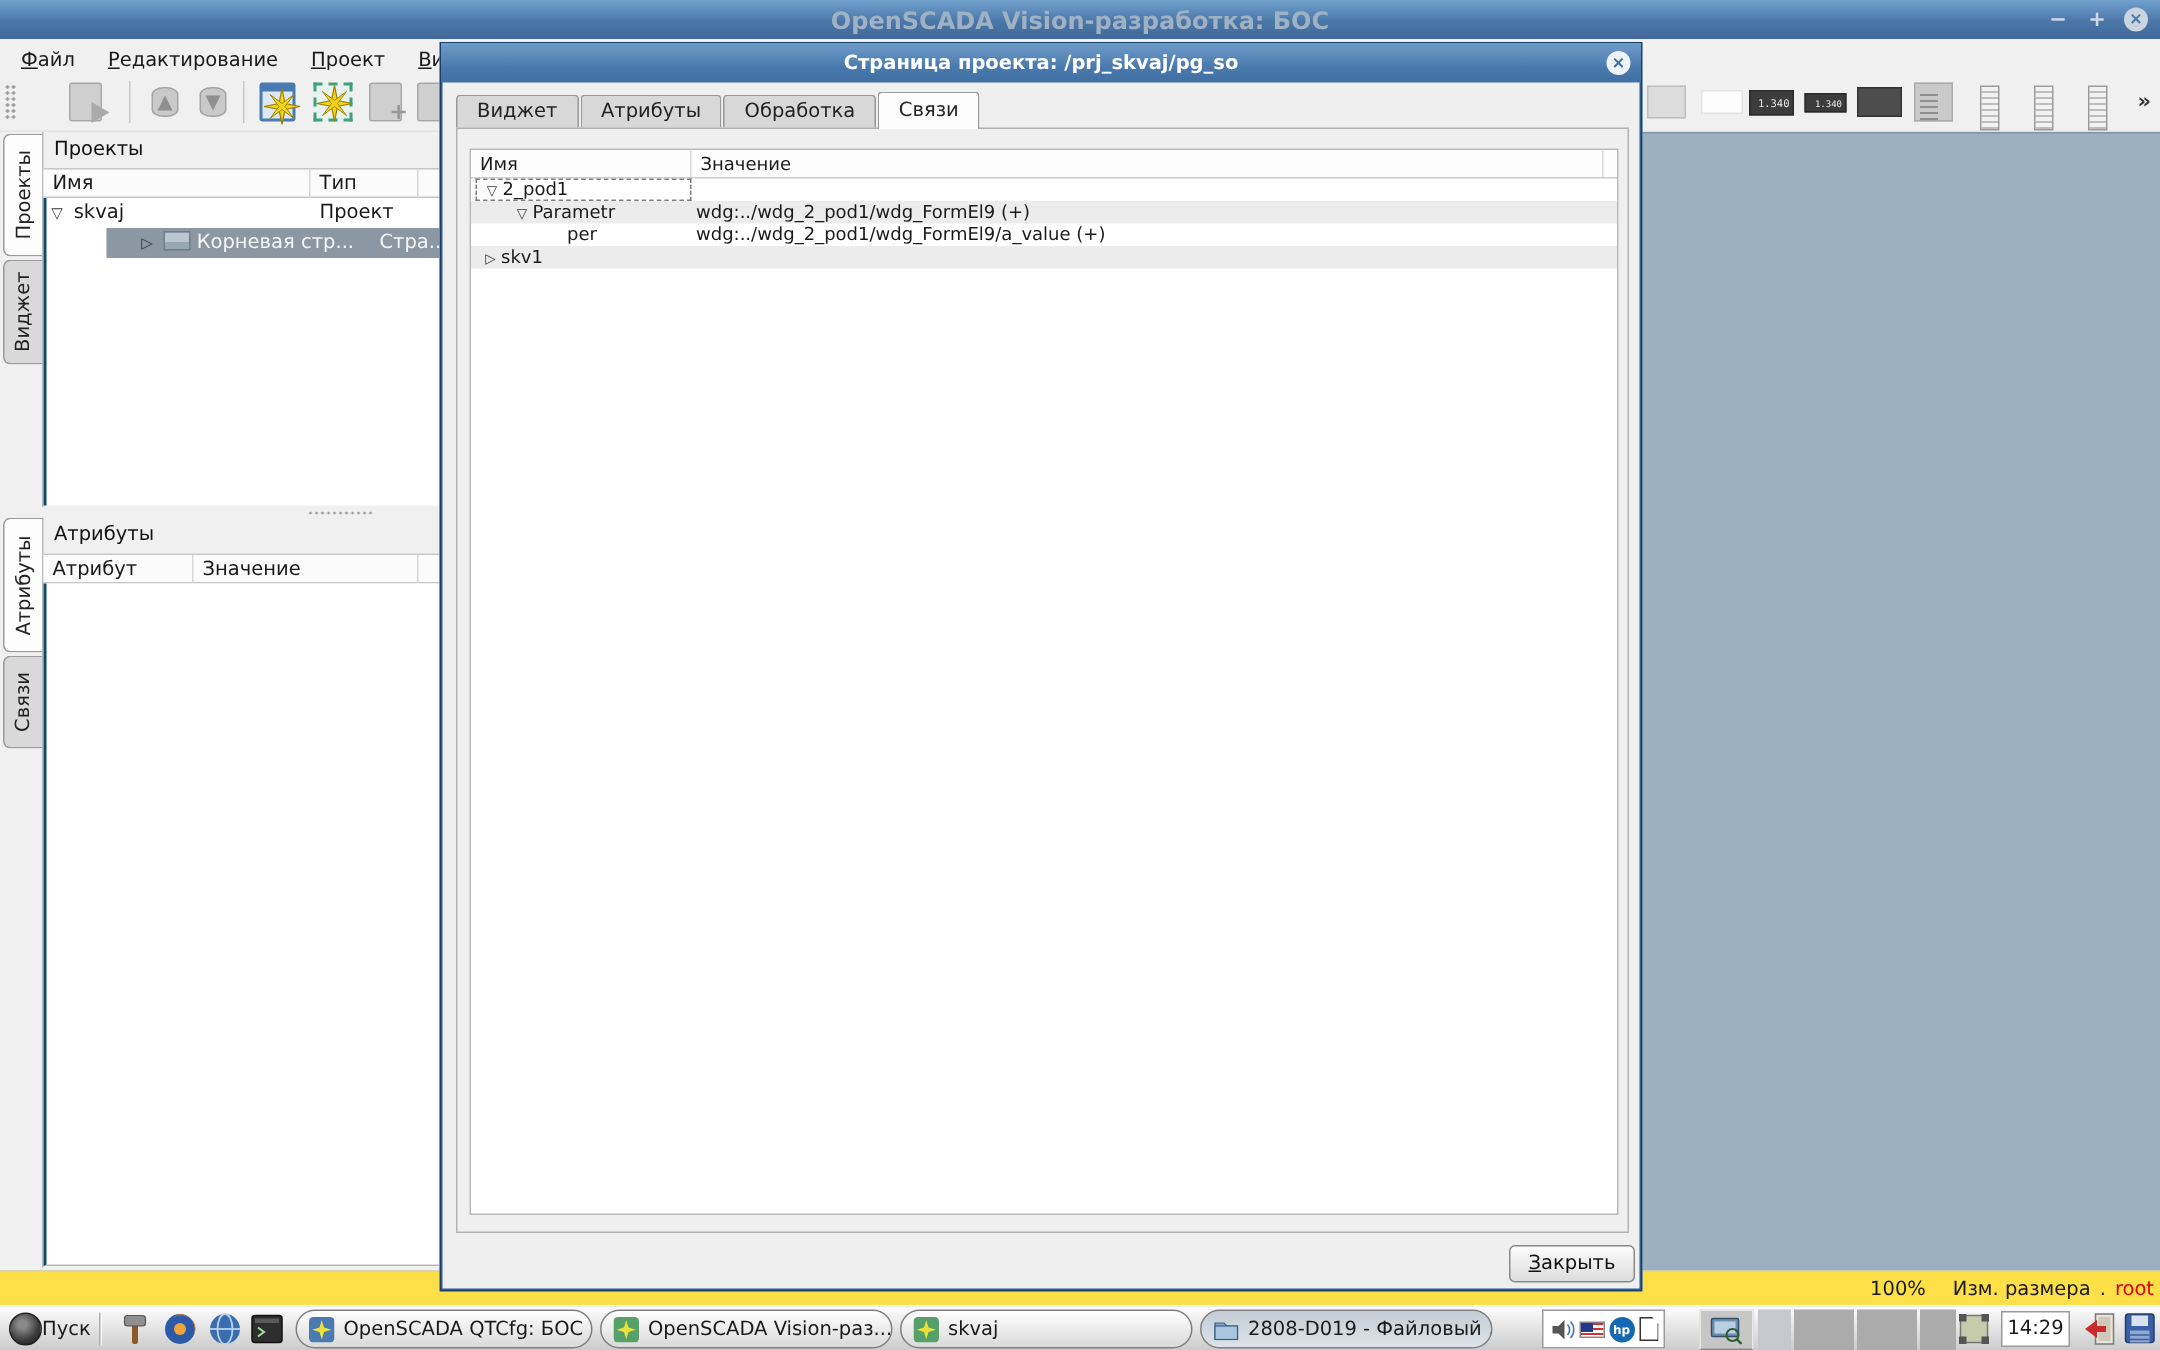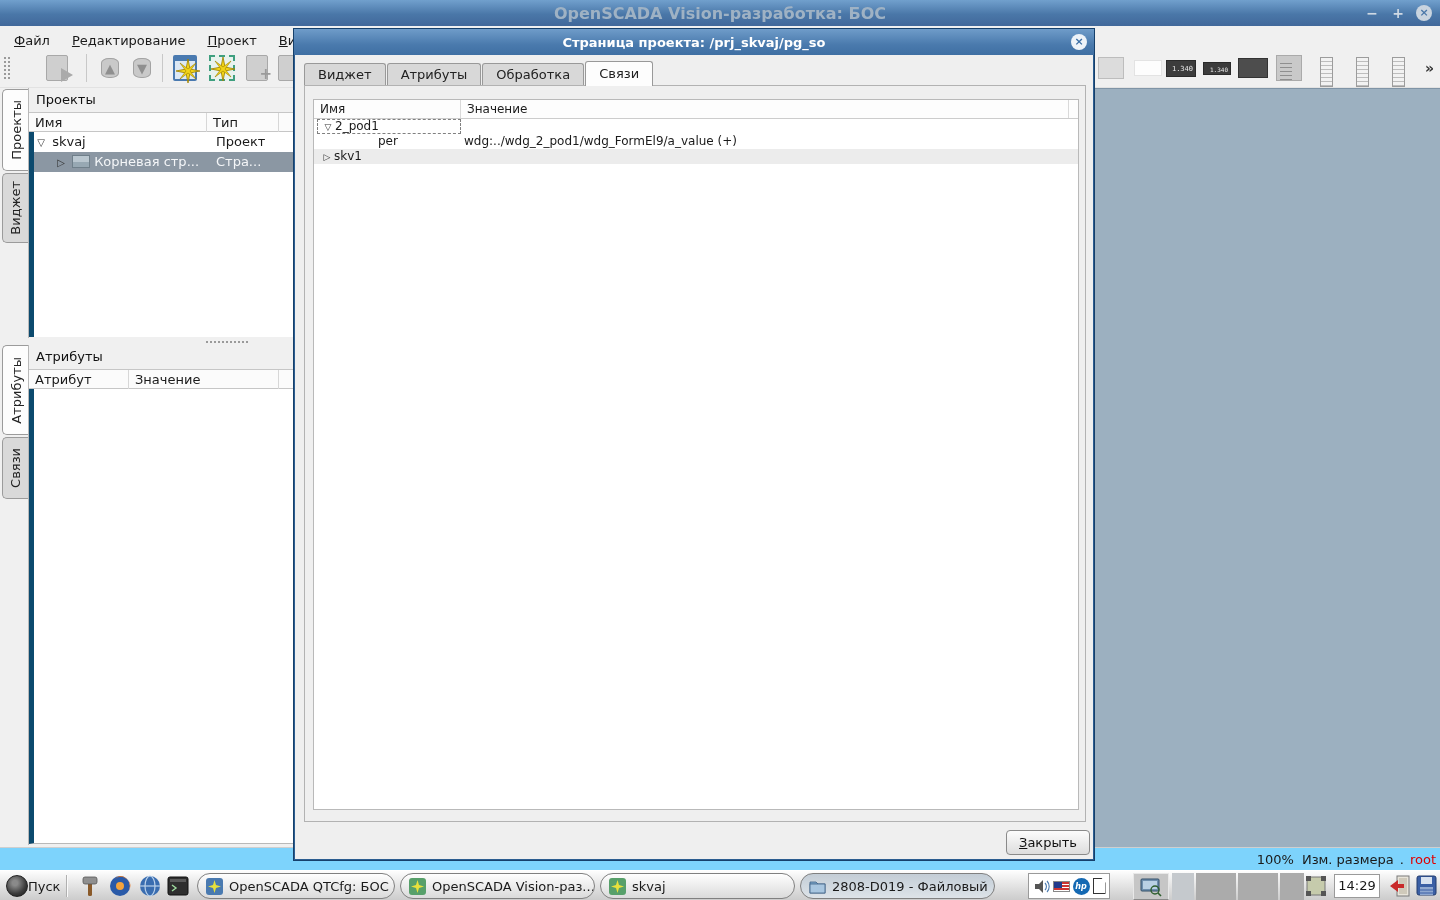--- a/index.html
+++ b/index.html
@@ -46,34 +46,34 @@
   
   .dock { position:absolute; left:0; top:88px; width:293px; height:759px; background:#f0f0f0; }
   .vtab { position:absolute; left:2px; width:26px; background:#d9d9d9; border:1px solid #9b9b9b; border-right:none;
     border-radius:5px 0 0 5px; display:flex; align-items:center; justify-content:center; }
   .vtab.active { background:#fdfdfd; left:2px; width:27px; }
   .vtab span { writing-mode:vertical-rl; transform:rotate(180deg); font-size:13px; color:#222; }
   .panel { position:absolute; left:28px; width:265px; background:#f0f0f0; }
   .panel-title { height:24px; line-height:24px; padding-left:7px; color:#111; }
   .grid-head { position:relative; height:20px; background:#fbfbfb; border-top:1px solid #c6c6c6; border-bottom:1px solid #c6c6c6; }
   .grid-head .col { position:absolute; top:0; height:19px; line-height:19px; padding-left:6px; border-right:1px solid #d7d7d7; }
-  .grid-body { background:#ffffff; border-left:5px solid #0c4a6e; position:relative; }
+  .grid-body { background:#ffffff; border-left:2px solid #0c4a6e; position:relative; }
   .prow { position:relative; height:20px; line-height:20px; white-space:nowrap; }
   .prow .exp { display:inline-block; width:14px; text-align:center; font-size:10px; color:#333; }
-  .prow.selected { background:#8b97a3; color:#f4f6f8; }
+  .prow.selected { background:#8b97a3; color:#f4f6f8;margin-left:40px; }
   .thumb { display:inline-block; width:18px; height:13px; vertical-align:-2px; margin-right:4px;
     background:linear-gradient(#b9c6cf 55%,#97a8b3 55%); border:1px solid #6f7f8a; }
   .ptype { position:absolute; left:182px; top:0; }
   .splitter { position:absolute; left:0; width:293px; height:7px; background:#f0f0f0; }
   .splitter .dots { position:absolute; left:205px; top:2px; width:44px; height:4px;
     background-image:radial-gradient(#9a9a9a 0.9px, transparent 1.1px); background-size:4px 4px; }
 
   
-  .statusbar { position:absolute; left:0; top:847px; width:1440px; height:23px; background:#7dd3fc; border-top:1px solid #cfcfcf;
-    display:flex; align-items:center; justify-content:flex-end; gap:8px; padding-right:4px; }
+  .statusbar { position:absolute; left:0; top:847px; width:1440px; height:23px; background:#fde047; border-top:1px solid #cfcfcf;
+    display:flex; align-items:center; justify-content:flex-end; gap:18px; padding-right:4px; }
   .statusbar .red { color:#e00000; }
   .statusbar .grp { display:flex; gap:6px; }
 
   
   .dialog { position:absolute; left:293px; top:28px; width:802px; height:833px; background:#efefef;
     border:1px solid #16406b; box-shadow:0 0 0 1px #2c5d90 inset; z-index:50;padding-left:31px; }
   .dlg-titlebar { position:absolute; left:0; top:0; width:100%; height:26px;
     background:linear-gradient(#6f9cc9,#4a7aad 60%,#3f6fa3); display:flex; align-items:center; justify-content:center; }
   .dlg-title { color:#ffffff; font-weight:bold; font-size:13px; }
   .dlg-close { position:absolute; right:7px; top:5px; width:16px; height:16px; background:#eef3f8; border-radius:50%;
@@ -105,21 +105,21 @@
   .tb-vsep { position:absolute; top:4px; width:2px; height:22px; border-left:1px solid #b0b0b0; border-right:1px solid #fafafa; }
   .ql { position:absolute; top:3px; width:24px; height:24px; }
   .task-btn { position:absolute; top:2px; height:26px; border:1px solid #808080; border-radius:13px;
     background:linear-gradient(#fefefe,#dadada); display:flex; align-items:center; gap:6px; padding:0 8px; white-space:nowrap; overflow:hidden; }
   .task-btn.active { background:linear-gradient(#c3cdd6,#dde3e8); }
   .task-ico { width:17px; height:17px; flex:0 0 auto; }
   .tray { position:absolute; left:1028px; top:2px; width:82px; height:26px; background:#ffffff; border:1px solid #9a9a9a;
     display:flex; align-items:center; justify-content:space-around; padding:0 2px; }
   .flag { width:17px; height:11px; background:repeating-linear-gradient(#c33 0 1.6px, #fff 1.6px 3.2px); position:relative; border:0.5px solid #888; }
   .flag:before { content:""; position:absolute; left:0; top:0; width:8px; height:6px; background:#223a8c; }
-  .hp-orb { width:17px; height:17px; border-radius:50%; background:#1569b3; color:#fff; font-style:italic; font-weight:bold;
+  .hp-orb { width:17px; height:17px; border-radius:50%; background:#1569b3; color:#fff; font-weight:bold;
     font-size:8px; text-align:center; line-height:17px; }
   .doc-ico { width:13px; height:16px; background:#fff; border:1px solid #333;
     clip-path:polygon(0 0, 70% 0, 100% 30%, 100% 100%, 0 100%); }
   .scr-btn { position:absolute; left:1133px; top:2px; width:36px; height:27px; background:#c6c6c6; border:1px solid #e8e8e8;
     border-bottom-color:#8a8a8a; display:flex; align-items:center; justify-content:center; }
   .pager { position:absolute; left:1172px; top:2px; height:27px; display:flex; gap:2px; }
   .pager .cell { height:27px; background:#ababab; }
   .pager .cell.current { background:#c5c9cd; }
   .deskt { position:absolute; left:1305px; top:4px; }
   .clock { position:absolute; left:1334px; top:3px; width:46px; height:24px; background:#fff; border:1px solid #9a9a9a;
@@ -290,20 +290,24 @@
     <div class="dlg-page">
       <div class="tree">
         <div class="tree-head">
           <span class="col" style="left:0;width:147px">Имя</span>
           <span class="col" style="left:147px;width:608px">Значение</span>
         </div>
         <div class="trow">
           <span class="name focused" style="left:3px;width:144px"><span class="exp" style="margin-left:3px">▽</span><span>2_pod1</span></span>
           <span class="val"></span>
         </div>
+        <div class="trow alt">
+          <span class="name" style="left:27px"><span class="exp">▽</span><span>Parametr</span></span>
+          <span class="val">wdg:../wdg_2_pod1/wdg_FormEl9 (+)</span>
+        </div>
         <div class="trow">
           <span class="name" style="left:64px"><span>per</span></span>
           <span class="val">wdg:../wdg_2_pod1/wdg_FormEl9/a_value (+)</span>
         </div>
         <div class="trow alt">
           <span class="name" style="left:3px"><span class="exp" style="margin-left:3px">▷</span><span>skv1</span></span>
           <span class="val"></span>
         </div>
       </div>
     </div>

